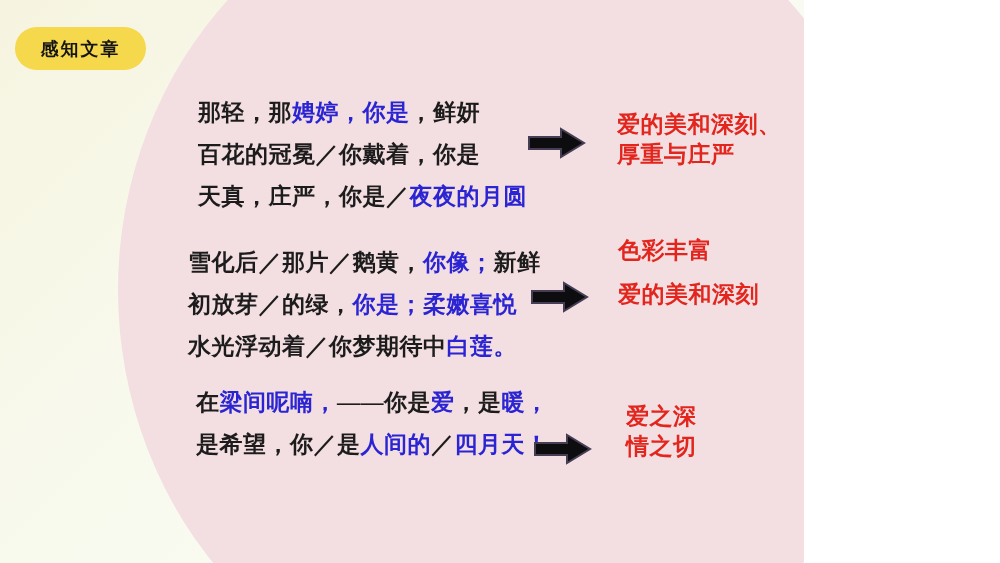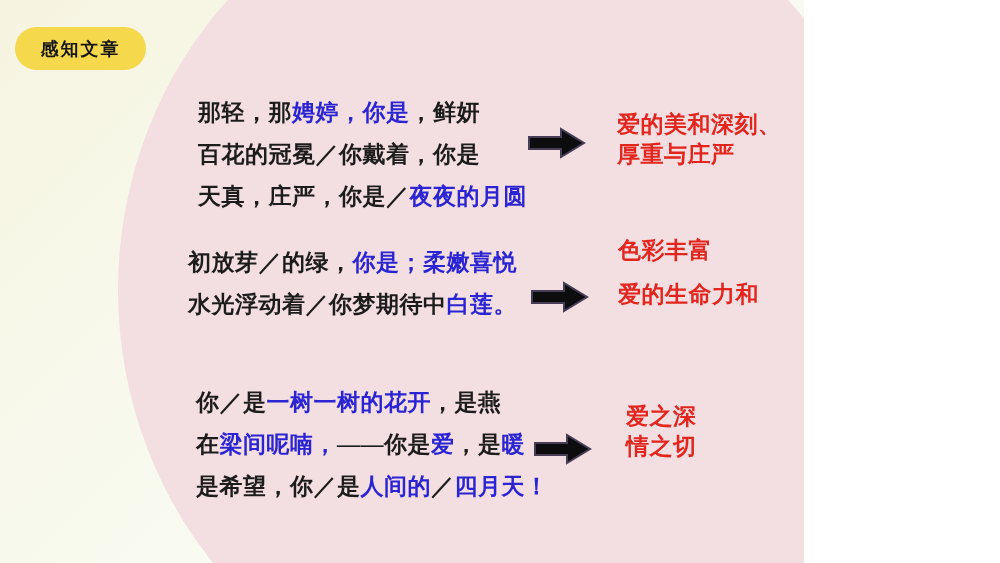--- a/index.html
+++ b/index.html
@@ -59,26 +59,26 @@
     <span>感知文章</span>
   </div>
 
   <div class="stanza stanza-1">
     <div><span class="ink">那轻，那</span><span class="blue">娉婷，你是</span><span class="ink">，鲜妍</span></div>
     <div><span class="ink">百花的冠冕／你戴着，你是</span></div>
     <div><span class="ink">天真，庄严，你是／</span><span class="blue">夜夜的月圆</span></div>
   </div>
 
   <div class="stanza stanza-2">
+    <div><span class="ink">雪化后／那片／鹅黄，</span><span class="blue">你像；</span><span class="ink">新鲜</span></div>
     <div><span class="ink">初放芽／的绿，</span><span class="blue">你是；柔嫩喜悦</span></div>
     <div><span class="ink">水光浮动着／你梦期待中</span><span class="blue">白莲。</span></div>
   </div>
 
   <div class="stanza stanza-3">
-    <div><span class="ink">你／是</span><span class="blue">一树一树的花开</span><span class="ink">，是燕</span></div>
     <div><span class="ink">在</span><span class="blue">梁间呢喃，</span><span class="ink">——你是</span><span class="blue">爱</span><span class="ink">，是</span><span class="blue">暖，</span></div>
     <div><span class="ink">是希望，你／是</span><span class="blue">人间的</span><span class="ink">／</span><span class="blue">四月天！</span></div>
   </div>
 
   <svg class="arrow arrow-1" viewBox="0 0 58 34">
     <polygon points="1,11 33,11 33,3 56,17 33,31 33,23 1,23" fill="#0d0d10" stroke="#453e55" stroke-width="2" stroke-linejoin="miter"></polygon>
   </svg>
   <svg class="arrow arrow-2" viewBox="0 0 58 34">
     <polygon points="1,11 33,11 33,3 56,17 33,31 33,23 1,23" fill="#0d0d10" stroke="#453e55" stroke-width="2" stroke-linejoin="miter"></polygon>
   </svg>
@@ -87,21 +87,21 @@
   </svg>
 
   <div class="annotation annotation-1">
       <div>爱的美和深刻、</div>
       <div>厚重与庄严</div>
     </div>
 
   <div class="annotation annotation-2-heading">色彩丰富</div>
 
   <div class="annotation annotation-2">
-      <div>爱的生命力和</div>
+      <div>爱的美和深刻</div>
     </div>
 
   <div class="annotation annotation-3">
       <div>爱之深</div>
       <div>情之切</div>
     </div>
 
 </div>
 
 </body></html>

